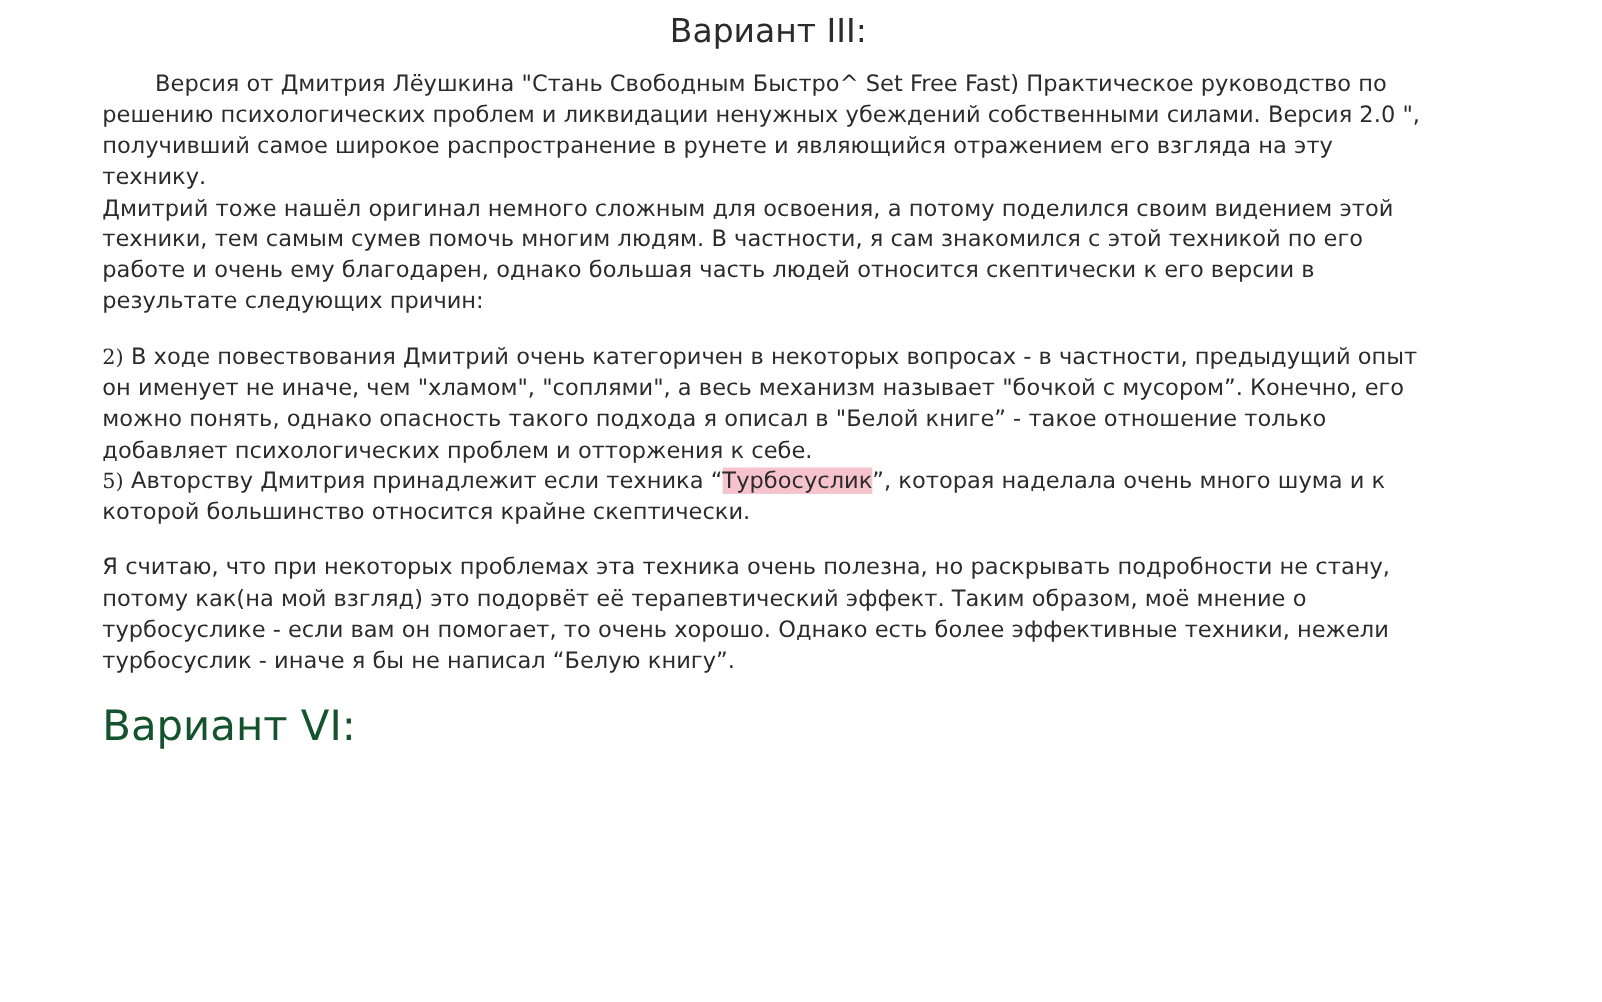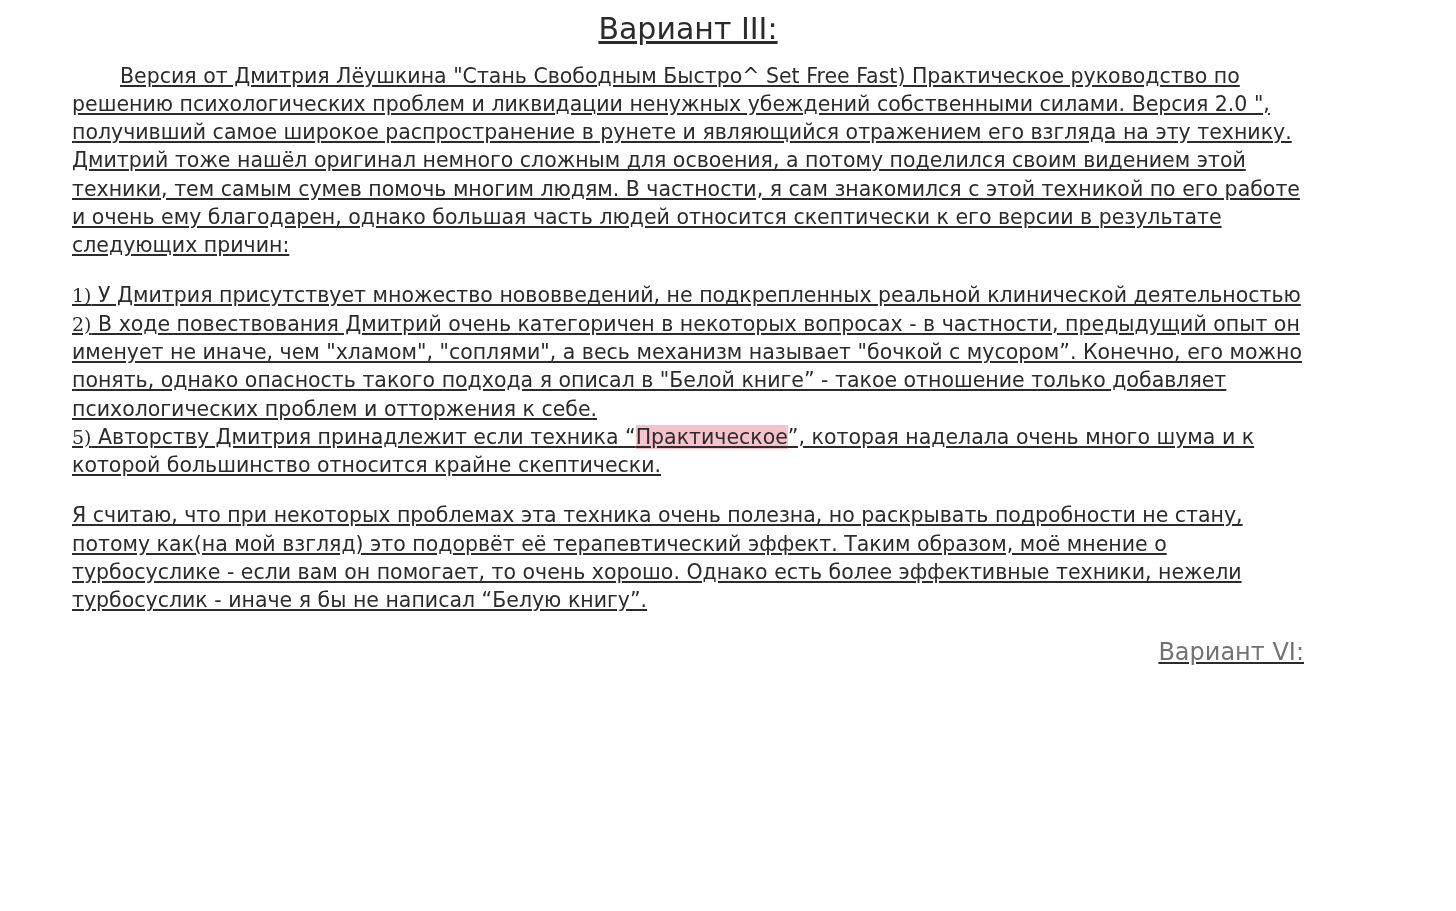--- a/index.html
+++ b/index.html
@@ -9,36 +9,35 @@
   }
   body {
     width: 1456px;
     min-height: 911px;
     font-family: "DejaVu Sans", sans-serif;
     color: #2b2b2b;
   }
   .page {
     width: 1456px;
     box-sizing: border-box;
-    padding: 6px 152px 0 72px;
-    text-decoration: underline;
+    padding: 6px 152px 0 93px;
   }
   .heading {
     text-align: center;
     font-size: 30px;
     line-height: 1.25;
     color: #2b2b2b;
     margin: 4px 0 14px 0;
     font-weight: normal;
   }
   .heading-bottom {
-    text-align: right;
-    font-size: 24px;
+    text-align: left;
+    font-size: 38px;
     line-height: 1.25;
-    color: #737373;
+    color: #14532d;
     margin: 22px 0 0 0;
     font-weight: normal;
   }
   p {
     margin: 0;
     font-size: 20.5px;
     line-height: 1.38;
     text-align: left;
     color: #2b2b2b;
   }
@@ -65,27 +64,26 @@
 <div class="page">
 
   <h1 class="heading">Вариант III:</h1>
 
   <p class="indent block">Версия от Дмитрия Лёушкина "Стань Свободным Быстро^ Set Free Fast) Практическое руководство по решению психологических проблем и ликвидации ненужных убеждений собственными силами. Версия 2.0 ", получивший самое широкое распространение в рунете и являющийся отражением его взгляда на эту технику.</p>
 
   <p class="block">Дмитрий тоже нашёл оригинал немного сложным для освоения, а потому поделился своим видением этой техники, тем самым сумев помочь многим людям. В частности, я сам знакомился с этой техникой по его работе и очень ему благодарен, однако большая часть людей относится скептически к его версии в результате следующих причин:</p>
 
   <div class="spacer"></div>
 
-  <p><span class="num">1)</span> <span>У  Дмитрия присутствует множество нововведений, не подкрепленных реальной клинической деятельностью</span></p>
 
   <p><span class="num">2)</span> <span>В ходе повествования Дмитрий очень категоричен в некоторых вопросах - в частности, предыдущий опыт он именует не иначе, чем "хламом", "соплями", а весь механизм называет "бочкой с мусором”. Конечно, его можно понять, однако опасность такого подхода я описал в "Белой книге” - такое отношение только добавляет психологических проблем и отторжения к себе.</span></p>
 
 
 
-  <p><span class="num">5)</span> <span>Авторству Дмитрия принадлежит если техника “</span><span class="hl">Практическое</span><span>”, которая наделала очень много шума и к которой большинство относится крайне скептически.</span></p>
+  <p><span class="num">5)</span> <span>Авторству Дмитрия принадлежит если техника “</span><span class="hl">Турбосуслик</span><span>”, которая наделала очень много шума и к которой большинство относится крайне скептически.</span></p>
 
   <div class="spacer"></div>
 
   <p>Я считаю, что при некоторых проблемах эта техника очень полезна, но раскрывать подробности не стану, потому как(на мой взгляд) это подорвёт её терапевтический эффект. Таким образом, моё мнение о турбосуслике - если вам он помогает, то очень хорошо. Однако есть более эффективные техники, нежели турбосуслик - иначе я бы не написал “Белую книгу”.</p>
 
   <h1 class="heading-bottom">Вариант VI:</h1>
 
 </div>
 
 </body></html>

